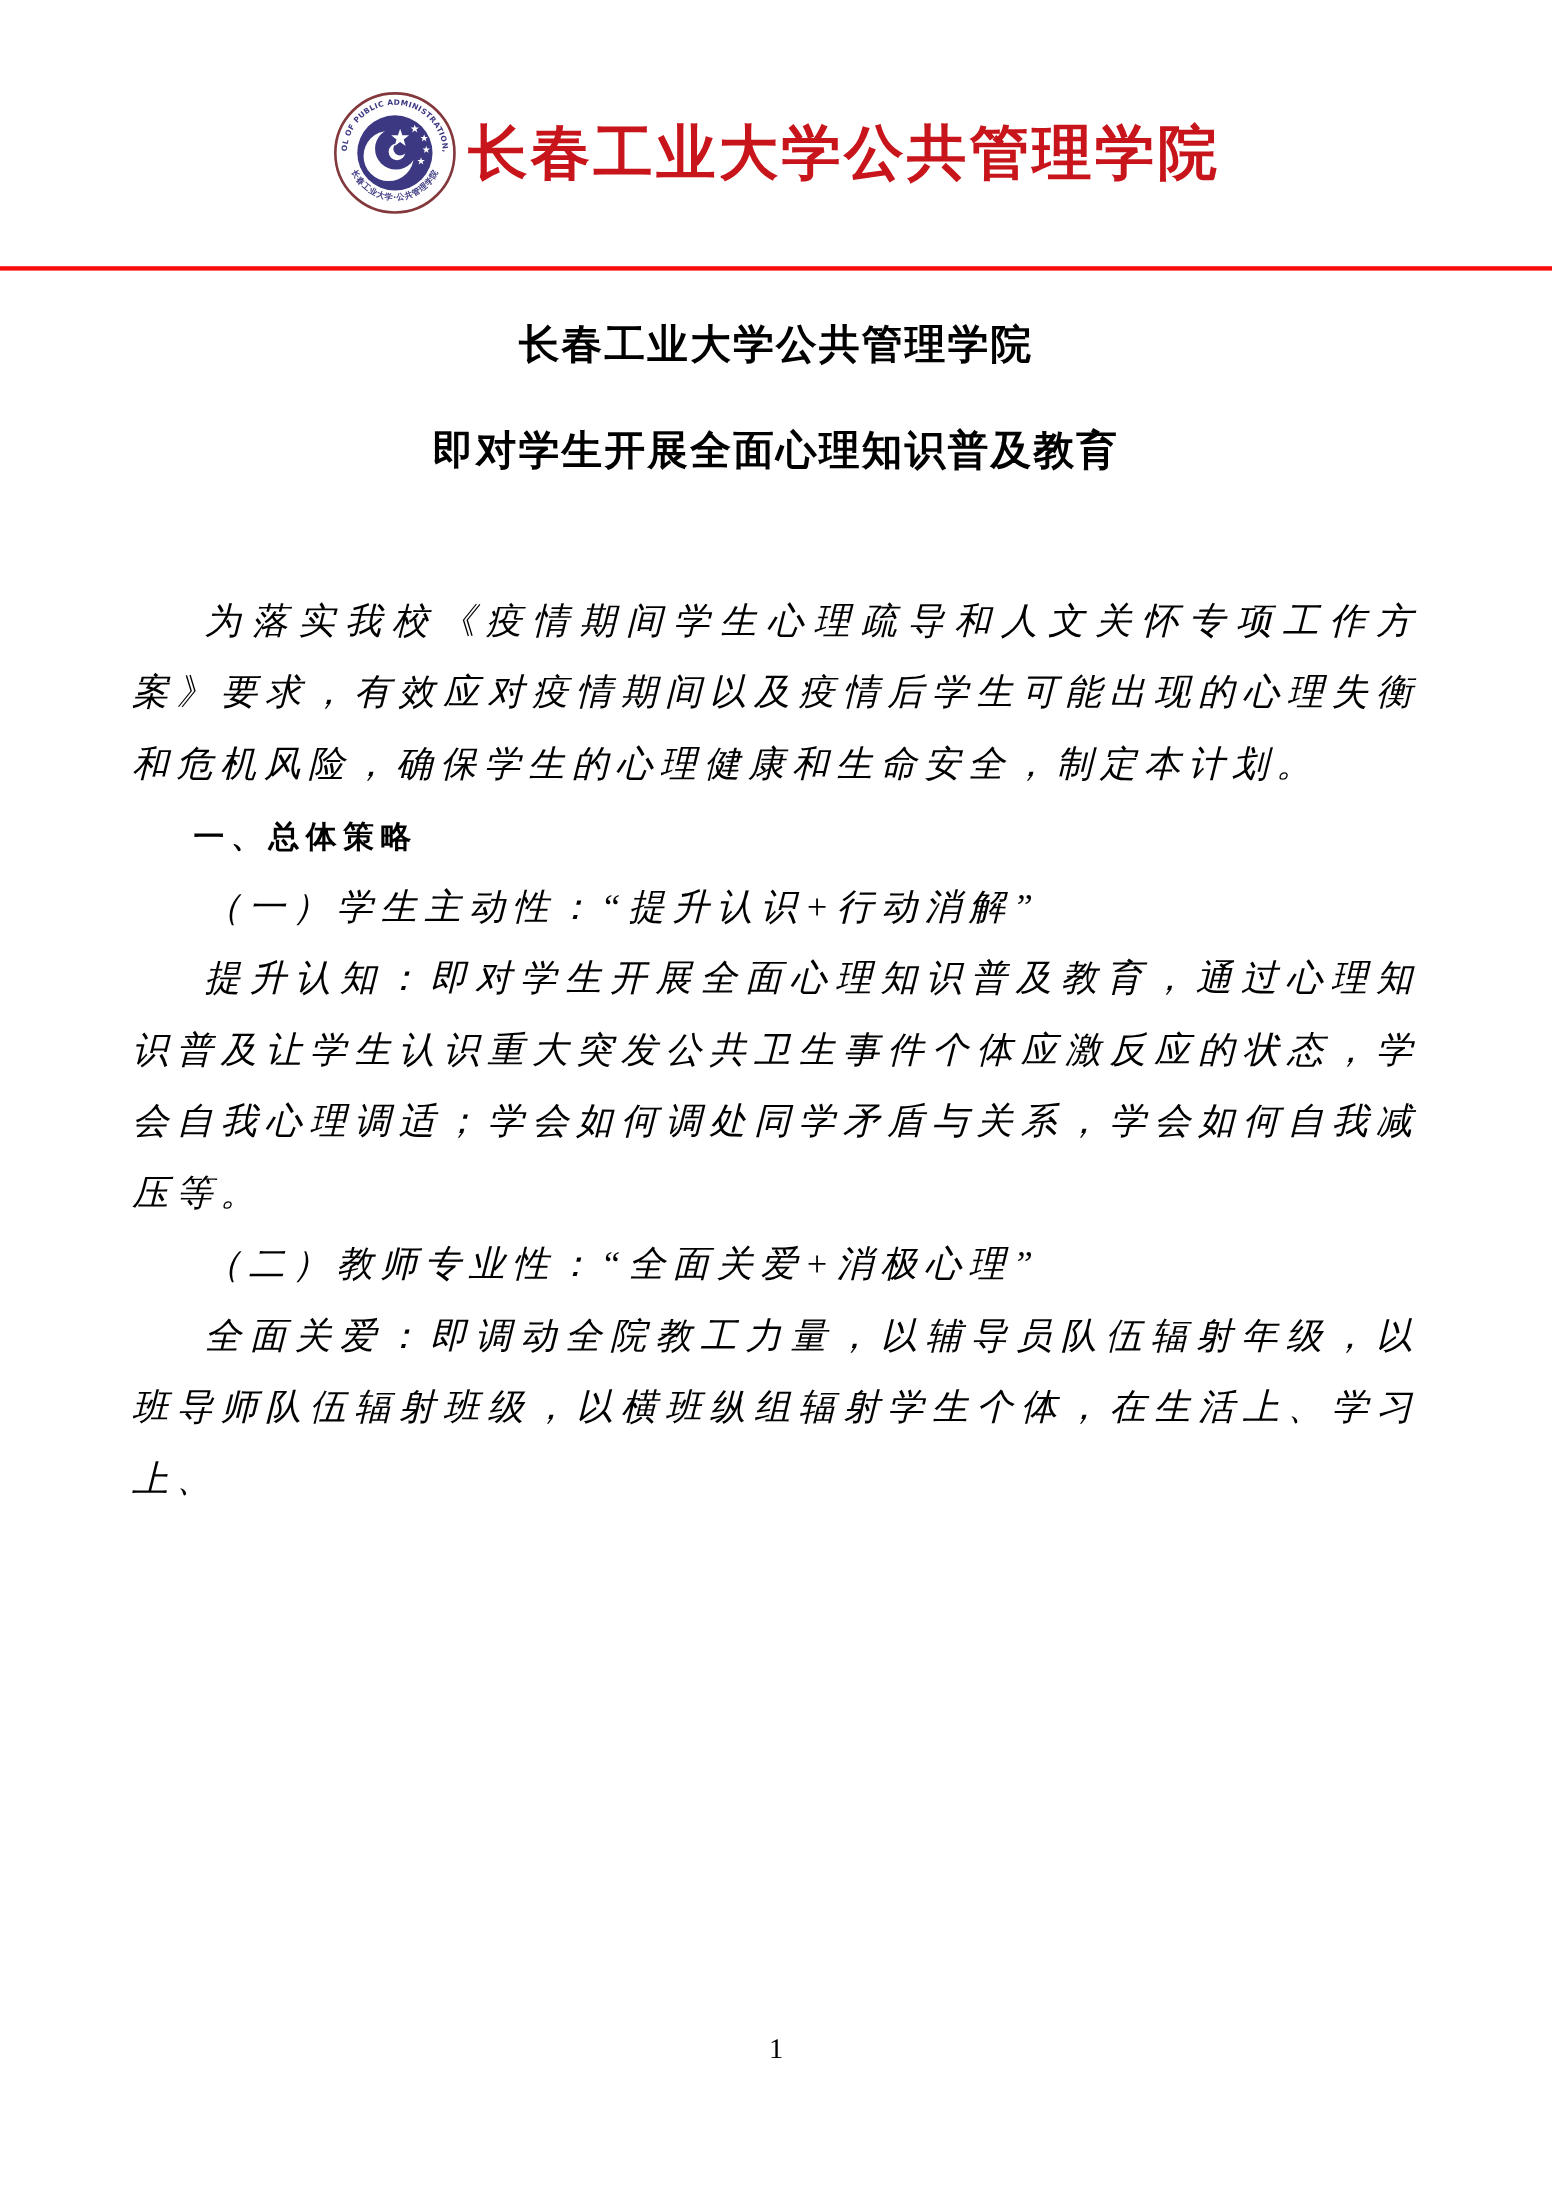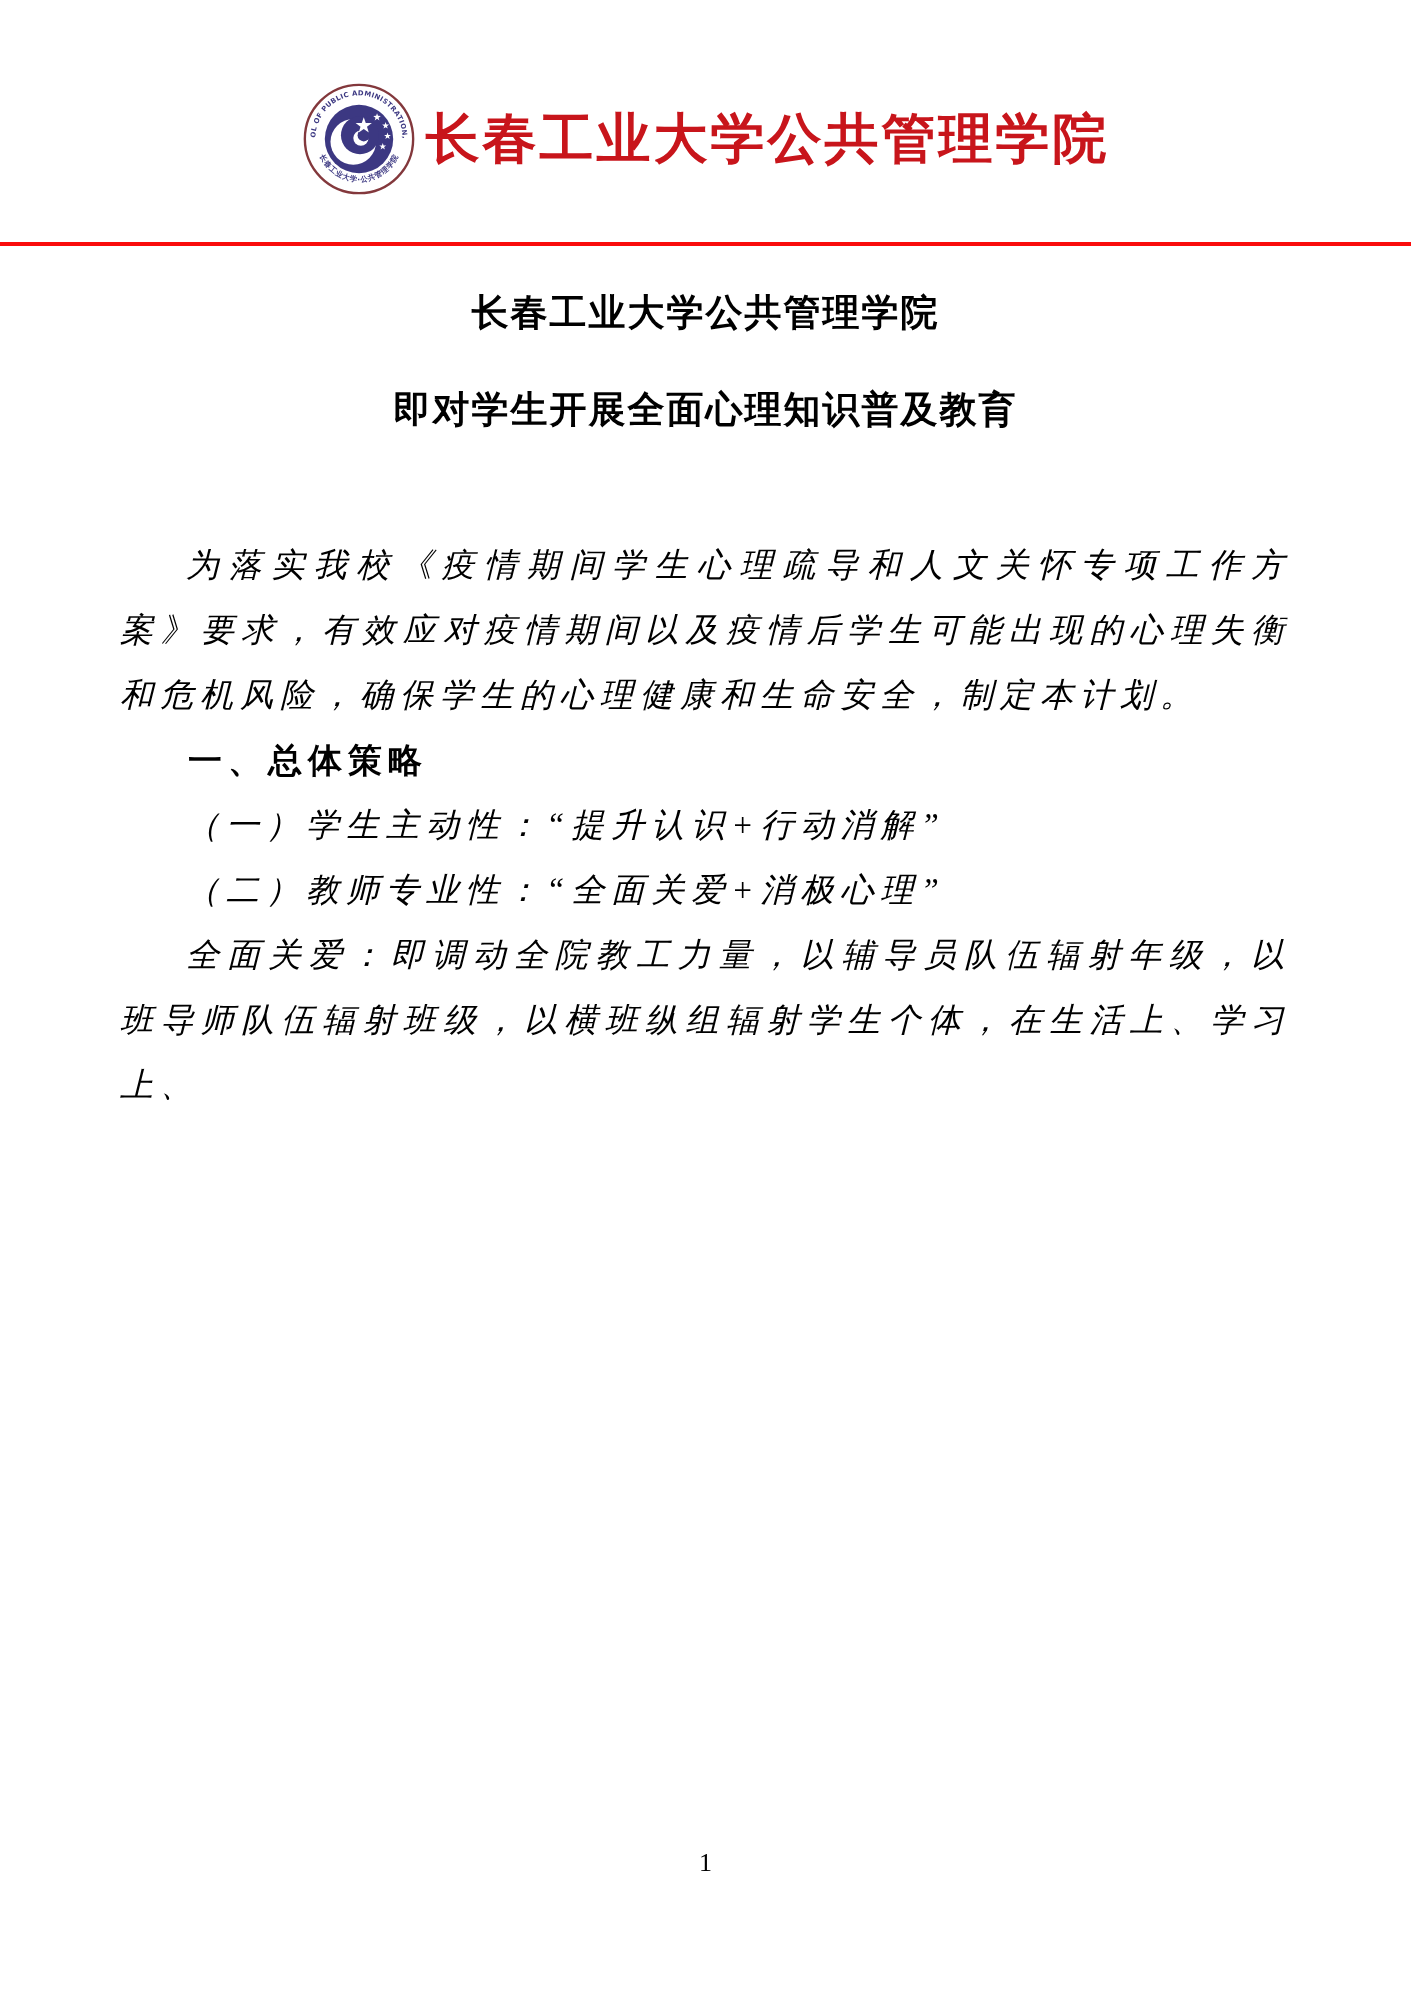--- a/index.html
+++ b/index.html
@@ -59,21 +59,21 @@
   }
   .doc-body p {
     margin: 0;
     text-indent: 2em;
     letter-spacing: 7px;
     font-style: italic;
   }
   .doc-body .section-heading {
     font-family: Liberation Sans, sans-serif;
     font-weight: 700;
-    font-size: 34px;
+    font-size: 28px;
     line-height: 65px;
     margin: 0;
     text-indent: 2em;
     letter-spacing: 6px;
   }
 
   
   .page-number {
     position: absolute;
     left: 0; right: 0;
@@ -131,20 +131,21 @@
 
   <div class="titles">
     <h1 class="doc-title first">长春工业大学公共管理学院</h1>
     <h1 class="doc-title second">即对学生开展全面心理知识普及教育</h1>
   </div>
 
   <main class="doc-body">
     <p>为落实我校《疫情期间学生心理疏导和人文关怀专项工作方案》要求，有效应对疫情期间以及疫情后学生可能出现的心理失衡和危机风险，确保学生的心理健康和生命安全，制定本计划。</p>
     <h2 class="section-heading">一、总体策略</h2>
     <p>（一）学生主动性：“提升认识+行动消解”</p>
+    <p>提升认知：即对学生开展全面心理知识普及教育，通过心理知识普及让学生认识重大突发公共卫生事件个体应激反应的状态，学会自我心理调适；学会如何调处同学矛盾与关系，学会如何自我减压等。</p>
     <p>（二）教师专业性：“全面关爱+消极心理”</p>
     <p>全面关爱：即调动全院教工力量，以辅导员队伍辐射年级，以班导师队伍辐射班级，以横班纵组辐射学生个体，在生活上、学习上、</p>
   </main>
 
   <footer>
     <div class="page-number">1</div>
   </footer>
 
 </div>
 

